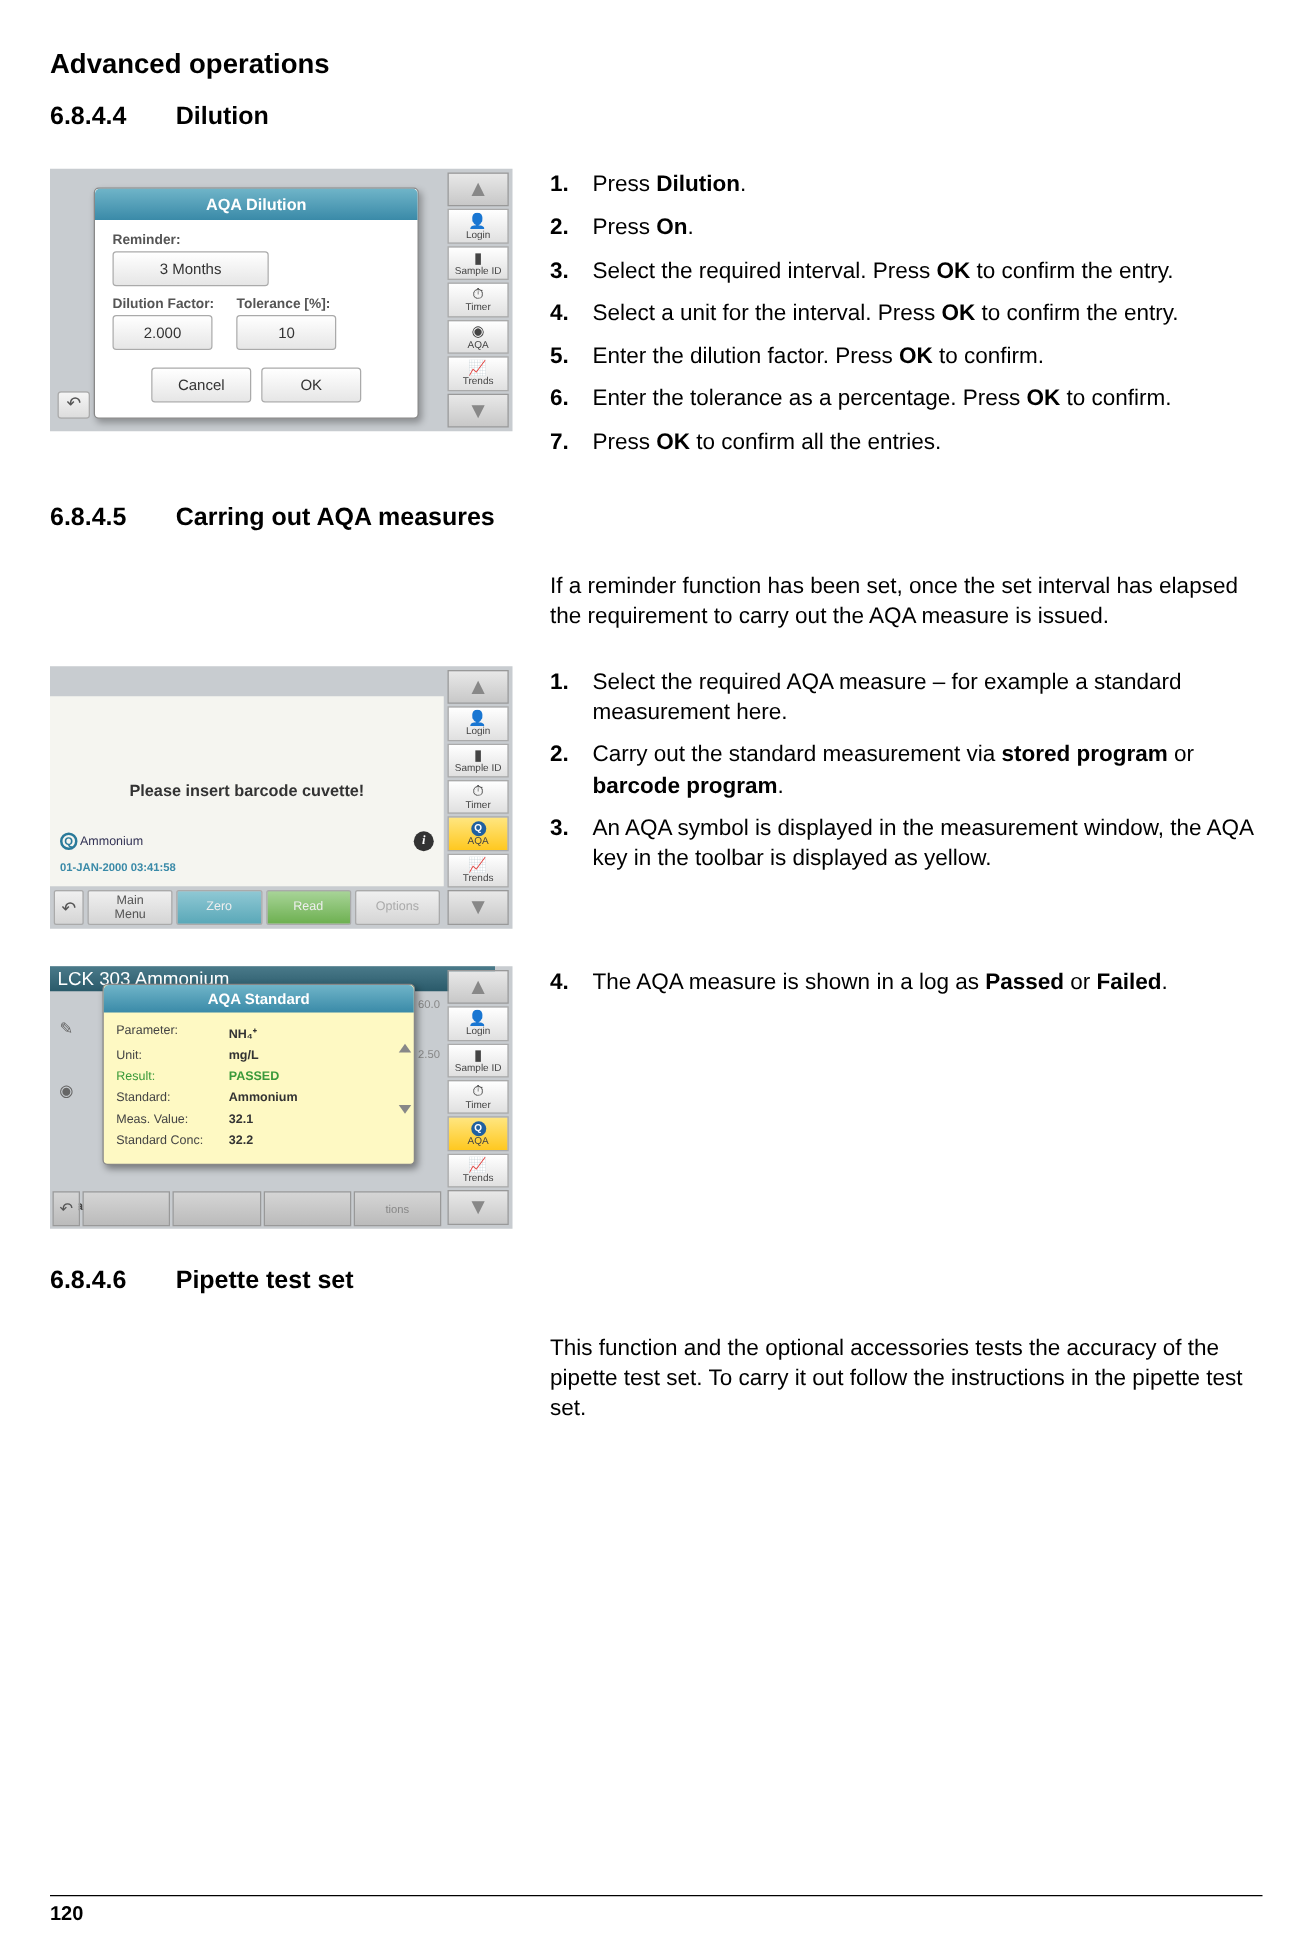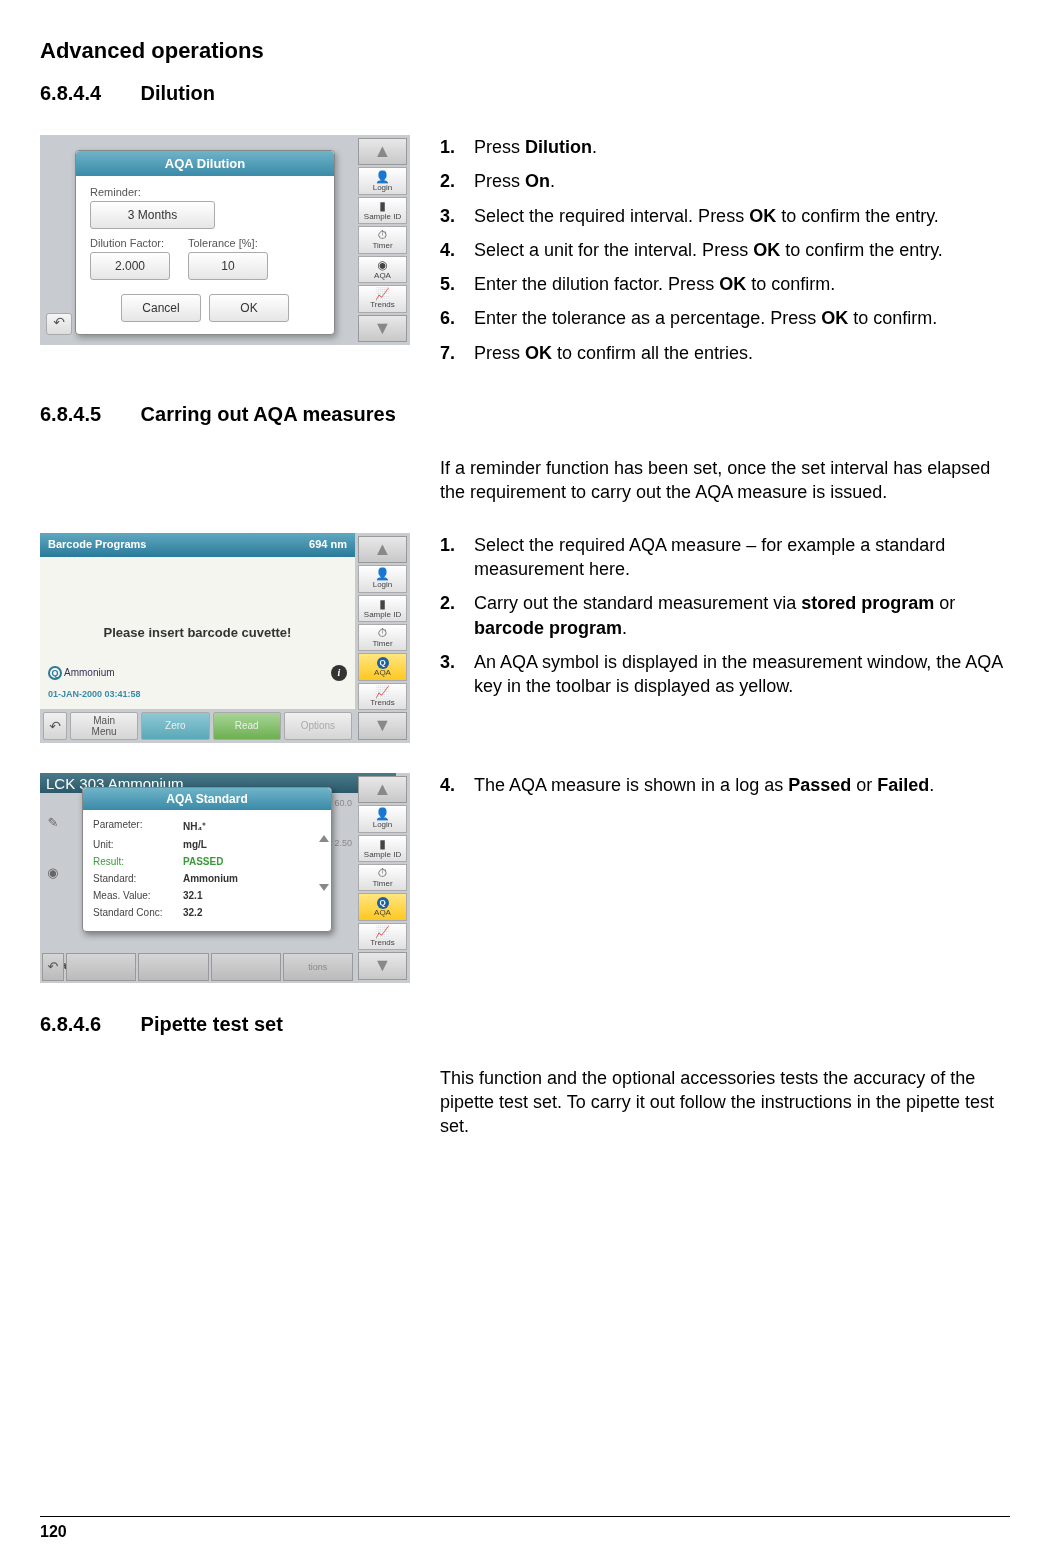--- a/index.html
+++ b/index.html
@@ -109,20 +109,21 @@
       font-weight: bold;
       border-radius: 4px 4px 0 0;
     }
     .scr1 .dialog-body {
       padding: 10px 14px 12px;
     }
     .scr1 .lbl {
       font-size: 11px;
       color: #555;
       margin-bottom: 3px;
+      font-weight: bold;
     }
     .scr1 .row2 {
       display: flex;
       gap: 18px;
       margin-top: 8px;
     }
     .scr1 .btn {
       display: inline-block;
       background: linear-gradient(#fff, #e6e6e6);
       border: 1px solid #aaa;
@@ -334,21 +335,21 @@
       background: linear-gradient(#4a7a8a, #2a5a6a);
       color: #fff;
       font-size: 15px;
       padding: 2px 6px;
     }
     .scr3 .dialog2 {
       position: absolute;
       left: 42px;
       top: 14px;
       width: 250px;
-      background: #ffffff;
+      background: #fef9c3;
       border: 1px solid #888;
       border-radius: 4px;
       box-shadow: 2px 3px 6px rgba(0,0,0,0.4);
     }
     .scr3 .dialog2 .d2-title {
       background: linear-gradient(#6fb4c8, #3a8aa8);
       color: #fff;
       text-align: center;
       padding: 4px;
       font-size: 12px;
@@ -555,24 +556,20 @@
   <span class="num">6.8.4.5</span>
   <span>Carring out AQA measures</span>
 </div>
 
 <div class="intro-para">If a reminder function has been set, once the set interval has elapsed the requirement to carry out the AQA measure is issued.</div>
 
 <div class="content-block spaced">
   <div class="screenshot-col">
 
     <div class="scr scr2">
-      <div class="top-bar">
-        <span>Barcode Programs</span>
-        <span>694 nm</span>
-      </div>
       <div class="main-area">
         <div class="msg">Please insert barcode cuvette!</div>
         <div class="info-row">
           <div class="ammonium"><span class="ico-circ">Q</span><span>Ammonium</span></div>
           <div class="info-i">i</div>
         </div>
         <div class="date">01-JAN-2000  03:41:58</div>
       </div>
       <div class="bottom-bar">
         <div class="bb-btn back">↶</div>

